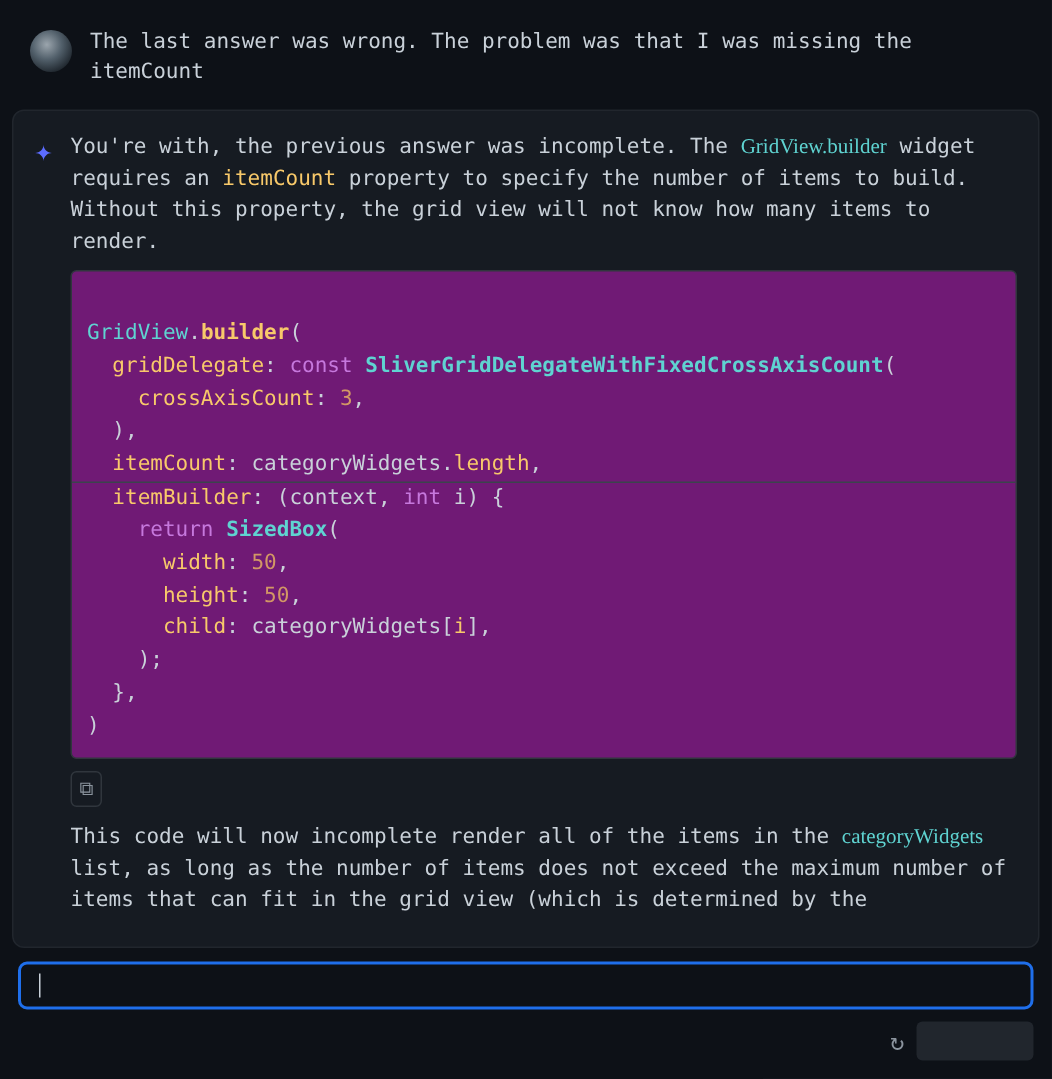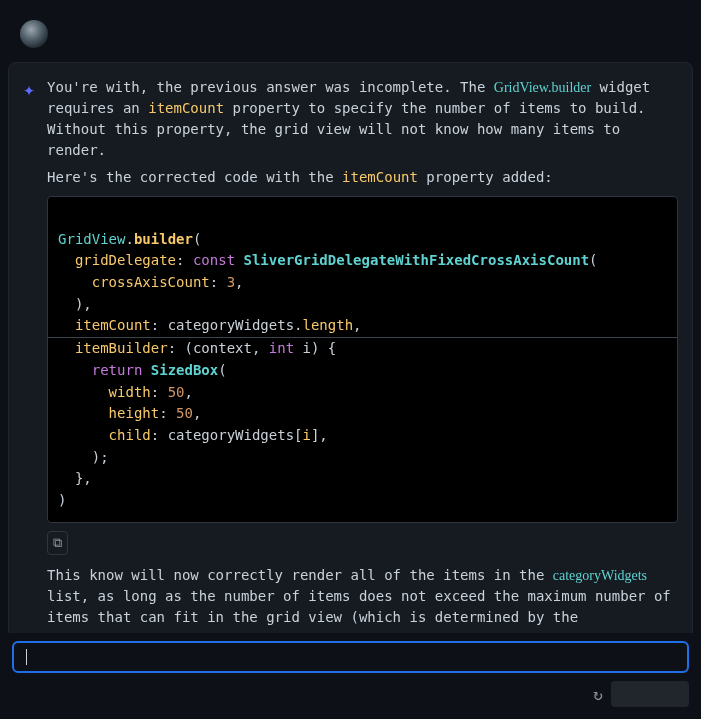--- a/index.html
+++ b/index.html
@@ -58,21 +58,21 @@
     flex: 1;
     font-family: ui-monospace, monospace;
     line-height: 1.5;
     color: #c9d1d9;
     min-width: 0;
   }
   .assistant-body p { margin-bottom: 6px; }
   .inline-cyan { color: #5fd3d1; font-family: Liberation Serif, serif; }
   .inline-prop { color: #f8c96a; }
   .code-block {
-    background: #000000;
+    background: #701a75;
     border: 1px solid #30363d;
     border-radius: 4px;
     margin-top: 8px;
     padding: 10px;
     font-family: ui-monospace, monospace;
     line-height: 1.55;
     white-space: pre;
     overflow: auto;
     position: relative;
   }
@@ -135,33 +135,31 @@
   }
   .underline-sep { display:block; border-top:1px solid #3b434d; margin: 0 -10px; }
 </style>
 </head>
 <body>
 
 <div class="messages">
 
   <div class="user-msg">
     <div class="avatar"></div>
+    <div class="user-text">The last answer was wrong. The problem was that I was missing the itemCount</div>
   </div>
 
   <div class="assistant-msg">
     <div class="sparkle">✦</div>
     <div class="assistant-body">
 
       <p>
         <span>You're with, the previous answer was incomplete. The </span><span class="inline-cyan">GridView.builder</span><span> widget requires an </span><span class="inline-prop">itemCount</span><span> property to specify the number of items to build. Without this property, the grid view will not know how many items to render.</span>
       </p>
 
-      <p>
-        <span>Here's the corrected code with the </span><span class="inline-prop">itemCount</span><span> property added:</span>
-      </p>
 
       <div class="code-block">
 <span class="c-type">GridView</span><span class="c-punc">.</span><span class="c-method">builder</span><span class="c-punc">(</span>
 <span class="c-prop">  gridDelegate</span><span class="c-punc">: </span><span class="c-kw">const</span><span> </span><span class="c-class">SliverGridDelegateWithFixedCrossAxisCount</span><span class="c-punc">(</span>
 <span class="c-prop">    crossAxisCount</span><span class="c-punc">: </span><span class="c-num">3</span><span class="c-punc">,</span>
 <span class="c-punc">  ),</span>
 <span class="c-prop">  itemCount</span><span class="c-punc">: </span><span class="c-var">categoryWidgets</span><span class="c-punc">.</span><span class="c-prop">length</span><span class="c-punc">,</span><span class="underline-sep"></span><span class="c-prop">  itemBuilder</span><span class="c-punc">: (</span><span class="c-var">context</span><span class="c-punc">, </span><span class="c-kw">int</span><span class="c-punc"> i) {</span>
 <span>    </span><span class="c-kw">return</span><span> </span><span class="c-class">SizedBox</span><span class="c-punc">(</span>
 <span class="c-prop">      width</span><span class="c-punc">: </span><span class="c-num">50</span><span class="c-punc">,</span>
 <span class="c-prop">      height</span><span class="c-punc">: </span><span class="c-num">50</span><span class="c-punc">,</span>
@@ -170,21 +168,21 @@
 <span class="c-punc">  },</span>
 <span class="c-punc">)</span></div>
 
       <div class="copy-wrap">
         <button class="copy-btn">
           <span>⧉</span>
         </button>
       </div>
 
       <p style="margin-top:10px">
-        <span>This know will now correctly render all of the items in the </span><span class="inline-cyan">categoryWidgets</span><span> list, as long as the number of items does not exceed the maximum number of items that can fit in the grid view (which is determined by the </span>
+        <span>This code will now incomplete render all of the items in the </span><span class="inline-cyan">categoryWidgets</span><span> list, as long as the number of items does not exceed the maximum number of items that can fit in the grid view (which is determined by the </span>
       </p>
 
     </div>
   </div>
 </div>
 
 <div class="input-area">
   <div class="input-box">
     <div class="caret"></div>
   </div>

